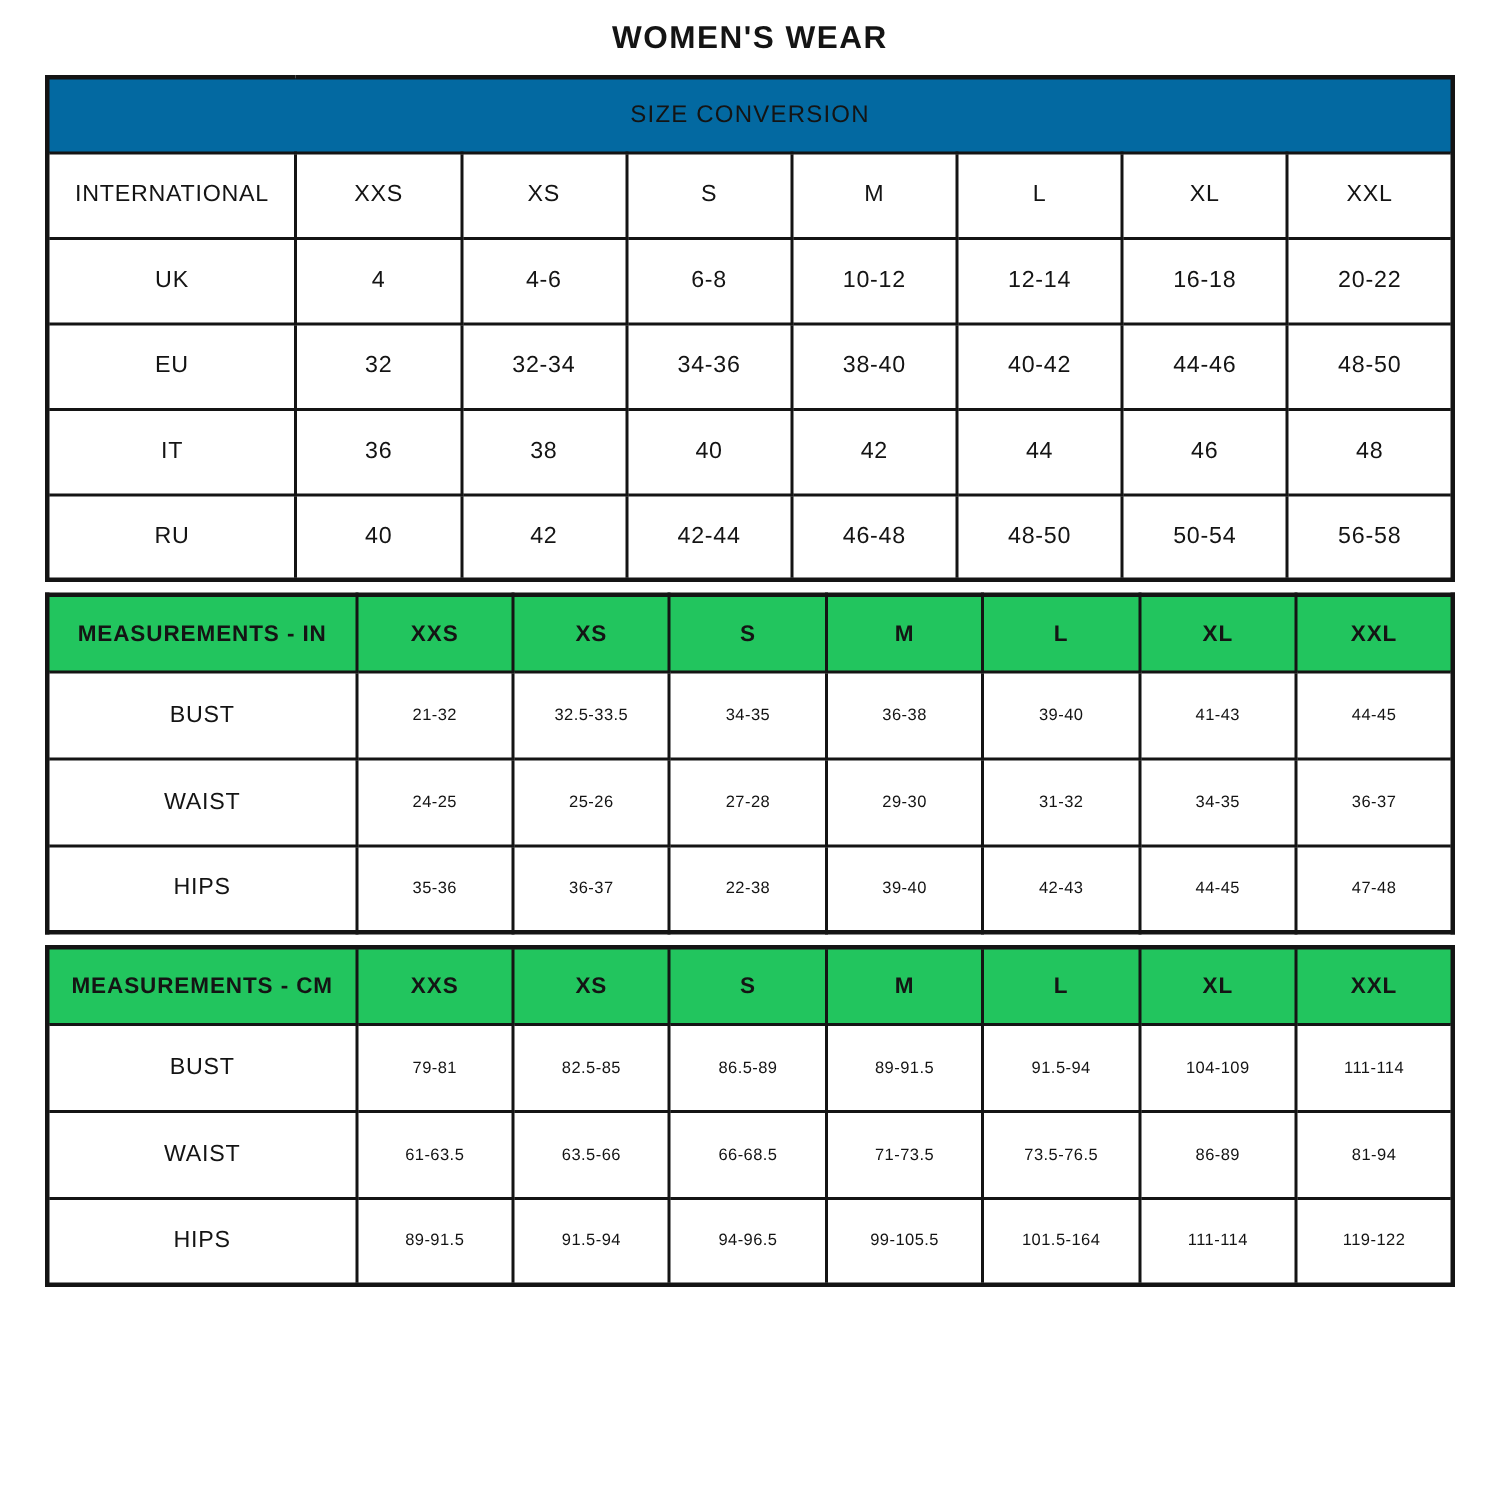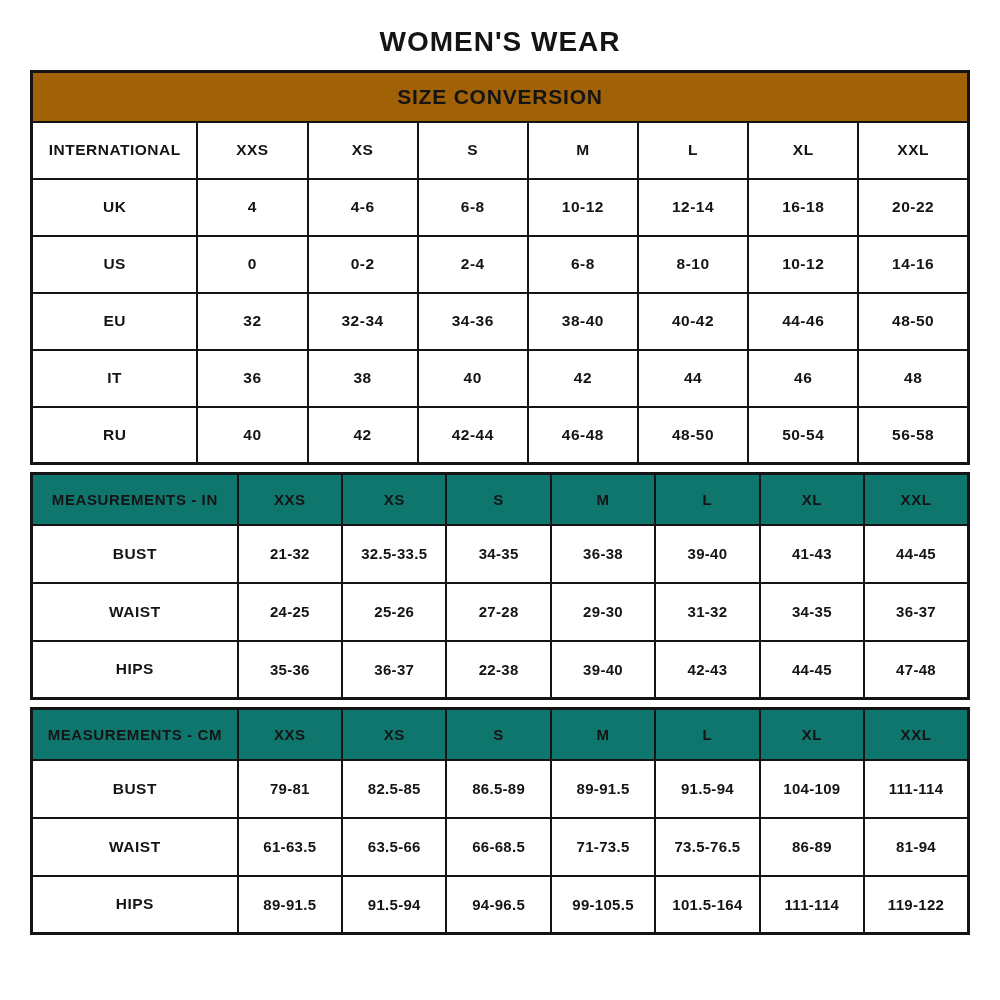--- a/index.html
+++ b/index.html
@@ -5,66 +5,66 @@
   * { box-sizing: border-box; }
   html, body {
     margin: 0; padding: 0;
     width: 1000px; height: 1000px;
     background: #ffffff;
     color: #141414;
     font-family: "Liberation Sans", sans-serif;
   }
   .page { padding: 0 30px; }
   h1.title {
-    margin: 26px 0 12px;
+    margin: 14px 0 12px;
     text-align: center;
-    font-size: 28px;
+    font-size: 21px;
     font-weight: 700;
     letter-spacing: 1px;
   }
   table.tbl {
     width: 100%;
     border-collapse: collapse;
     table-layout: fixed;
     margin-bottom: 7px;
     text-align: center;
     border: 3px solid #141414;
   }
   .tbl th, .tbl td {
     border: 2px solid #141414;
     padding: 0;
     vertical-align: middle;
   }
   
   .t-conv .c-first { width: 17.7%; }
   .t-conv .banner-row { height: 50px; }
   .t-conv .banner {
-    background: #a16207;
-    font-size: 21px;
-    font-weight: 700;
+    background: #0369a1;
+    font-size: 16px;
+    font-weight: 400;
     letter-spacing: 0.8px;
   }
   .t-conv tr.datarow { height: 57px; }
   .t-conv td {
     font-size: 15.5px;
-    font-weight: 700;
+    font-weight: 400;
     letter-spacing: 0.5px;
   }
   
   .t-meas .c-first { width: 22%; }
   .t-meas tr.headrow { height: 51px; }
   .t-meas th {
-    background: #0f766e;
+    background: #22c55e;
     font-size: 15px;
     font-weight: 700;
     letter-spacing: 0.6px;
   }
-  .t-meas tr.datarow { height: 58px; font-weight: bold; }
+  .t-meas tr.datarow { height: 58px; }
   .t-meas td.lab { font-size: 15.5px; letter-spacing: 0.5px; }
-  .t-meas td.val { font-size: 15px; letter-spacing: 0.3px; }
+  .t-meas td.val { font-size: 11px; letter-spacing: 0.3px; }
 </style>
 </head>
 <body>
 
 <div class="page">
 
   <h1 class="title">WOMEN'S WEAR</h1>
 
   <table class="tbl t-conv">
     <colgroup>
@@ -93,30 +93,20 @@
       </tr>
       <tr class="datarow">
         <td>UK</td>
         <td>4</td>
         <td>4-6</td>
         <td>6-8</td>
         <td>10-12</td>
         <td>12-14</td>
         <td>16-18</td>
         <td>20-22</td>
-      </tr>
-      <tr class="datarow">
-        <td>US</td>
-        <td>0</td>
-        <td>0-2</td>
-        <td>2-4</td>
-        <td>6-8</td>
-        <td>8-10</td>
-        <td>10-12</td>
-        <td>14-16</td>
       </tr>
       <tr class="datarow">
         <td>EU</td>
         <td>32</td>
         <td>32-34</td>
         <td>34-36</td>
         <td>38-40</td>
         <td>40-42</td>
         <td>44-46</td>
         <td>48-50</td>

